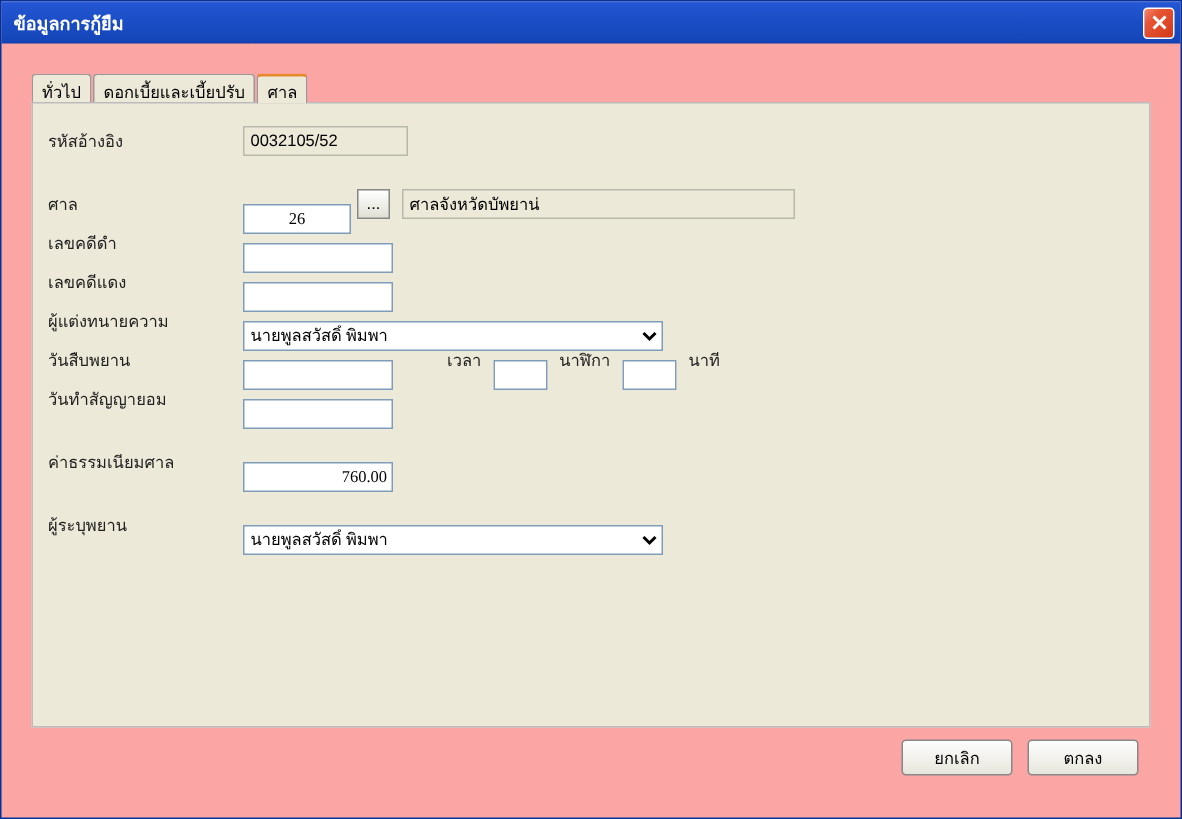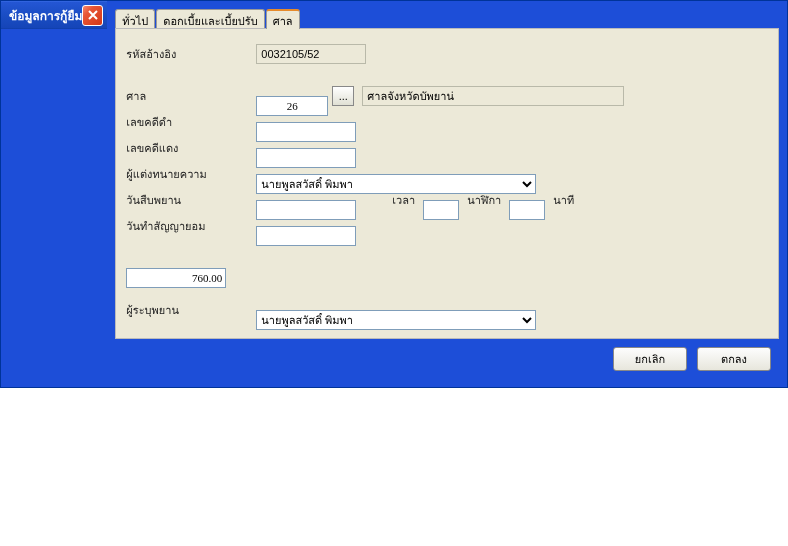--- a/index.html
+++ b/index.html
@@ -1,25 +1,25 @@
 <!DOCTYPE html>
 <html><head>
 <meta charset="utf-8">
 <style>
   * { box-sizing: border-box; margin: 0; padding: 0; }
   html, body { width: 788px; height: 546px; font-family: Tahoma, sans-serif; font-size: 11px; overflow: hidden; }
   
-  .window { width: 788px; height: 388px; background: #1d4ed8; border: 1px solid #003399; display: flex; }
+  .window { width: 788px; height: 546px; background: #fca5a5; border: 1px solid #003399; display: flex; flex-direction: column; }
   
   .titlebar { height: 28px; background: linear-gradient(to bottom, #3a6ee7 0%, #2456d4 4%, #1a4dc4 50%, #1545b8 95%, #0f3da6 100%); display: flex; align-items: center; padding: 0 4px 0 8px; color: white; font-weight: bold; font-size: 12px; }
   .titlebar-text { flex: 1; }
   .close-btn { width: 21px; height: 21px; background: linear-gradient(135deg, #f88a6f 0%, #e75535 30%, #d43818 100%); border: 1px solid #fff; border-radius: 3px; display: flex; align-items: center; justify-content: center; cursor: pointer; }
   .close-btn svg { width: 10px; height: 10px; }
   
-  .content { flex: 1; padding: 8px; display: flex; flex-direction: column; }
+  .content { flex: 1; padding: 20px; display: flex; flex-direction: column; }
   
   .tabbar { display: flex; height: 20px; position: relative; }
   .tab { padding: 2px 6px; background: #ece9d8; border: 1px solid #999; border-bottom: none; border-radius: 3px 3px 0 0; margin-right: 1px; cursor: pointer; position: relative; }
   .tab.active { background: #ece9d8; border-color: #999; z-index: 2; border-top: 2px solid #e68b2c; padding-top: 1px; }
   
   .tabpanel { flex: 1; border: 1px solid #bbb; border-top: 1px solid #bbb; background: #ece9d8; padding: 14px 10px 10px 10px; margin-top: -1px; position: relative; }
   
   .form-row { display: flex; align-items: center; margin-bottom: 4px; height: 22px; }
   .form-label { width: 130px; padding-right: 6px; color: #222; }
   .inline-label { padding: 0 8px; color: #222; }
@@ -102,20 +102,21 @@
       </div>
 
       <div class="form-row">
         <div class="form-label">วันทำสัญญายอม</div>
         <input type="text" style="width: 100px;" value="">
       </div>
 
       <div class="gap"></div>
 
       <div class="form-row">
+        <div class="form-label">ค่าธรรมเนียมศาล</div>
         <input type="text" style="width: 100px; text-align: right;" value="760.00">
       </div>
 
       <div class="gap"></div>
 
       <div class="form-row">
         <div class="form-label">ผู้ระบุพยาน</div>
         <select style="width:280px;">
           <option>นายพูลสวัสดิ์ พิมพา</option>
         </select>

